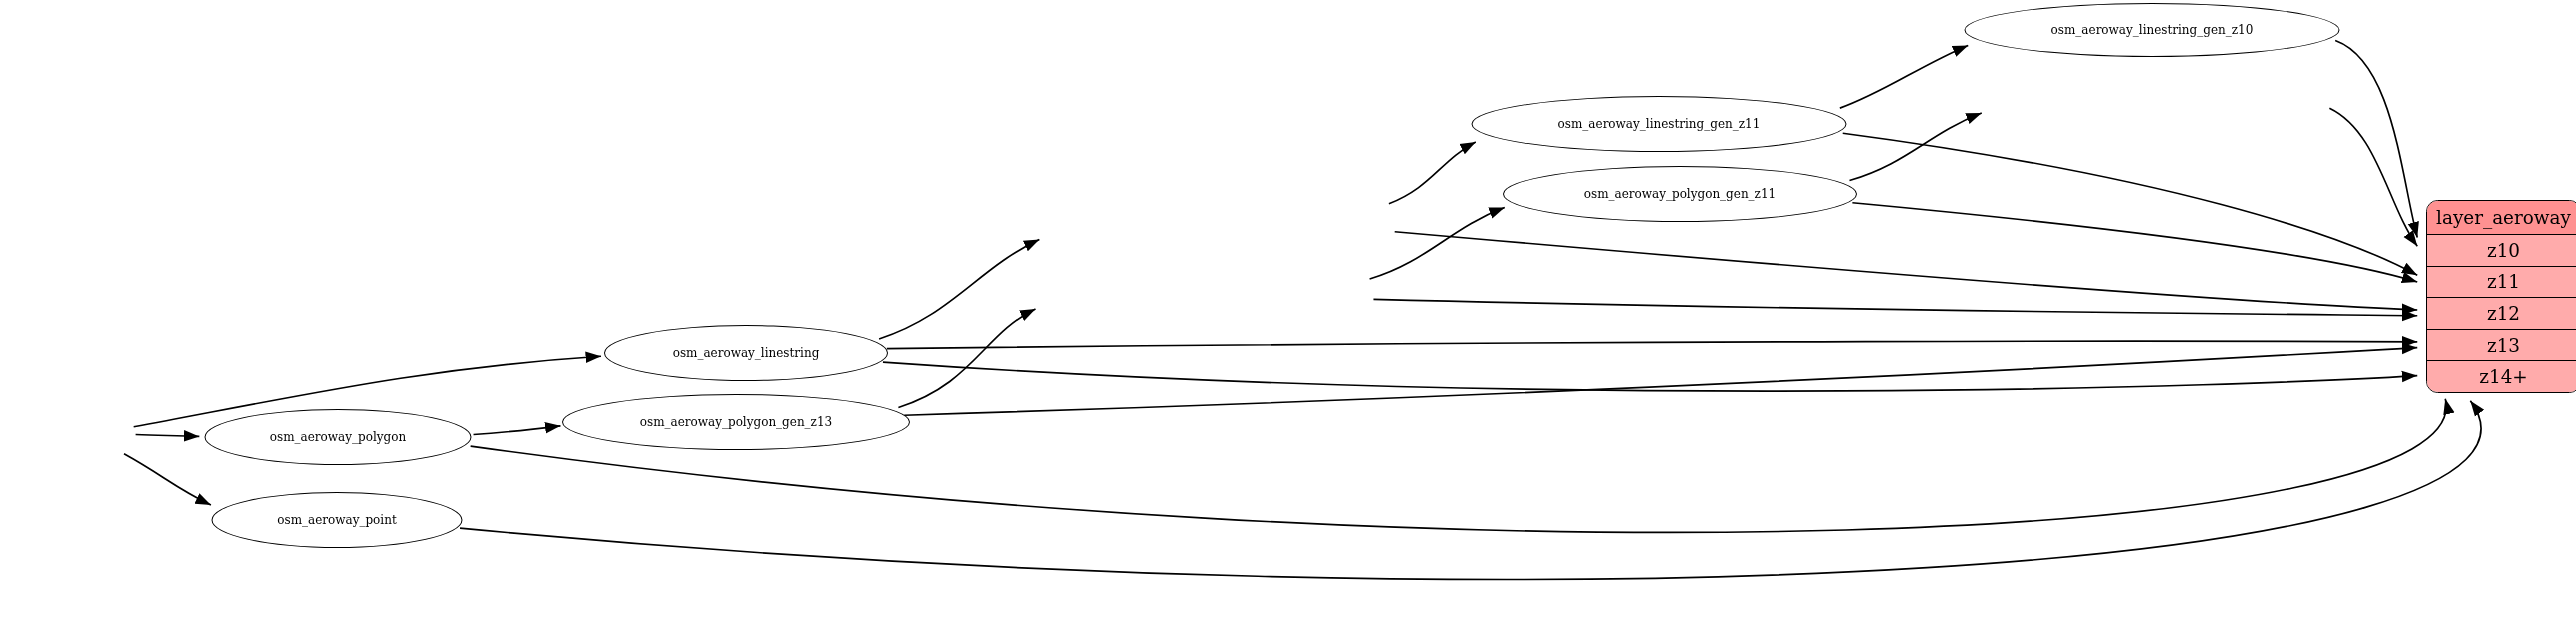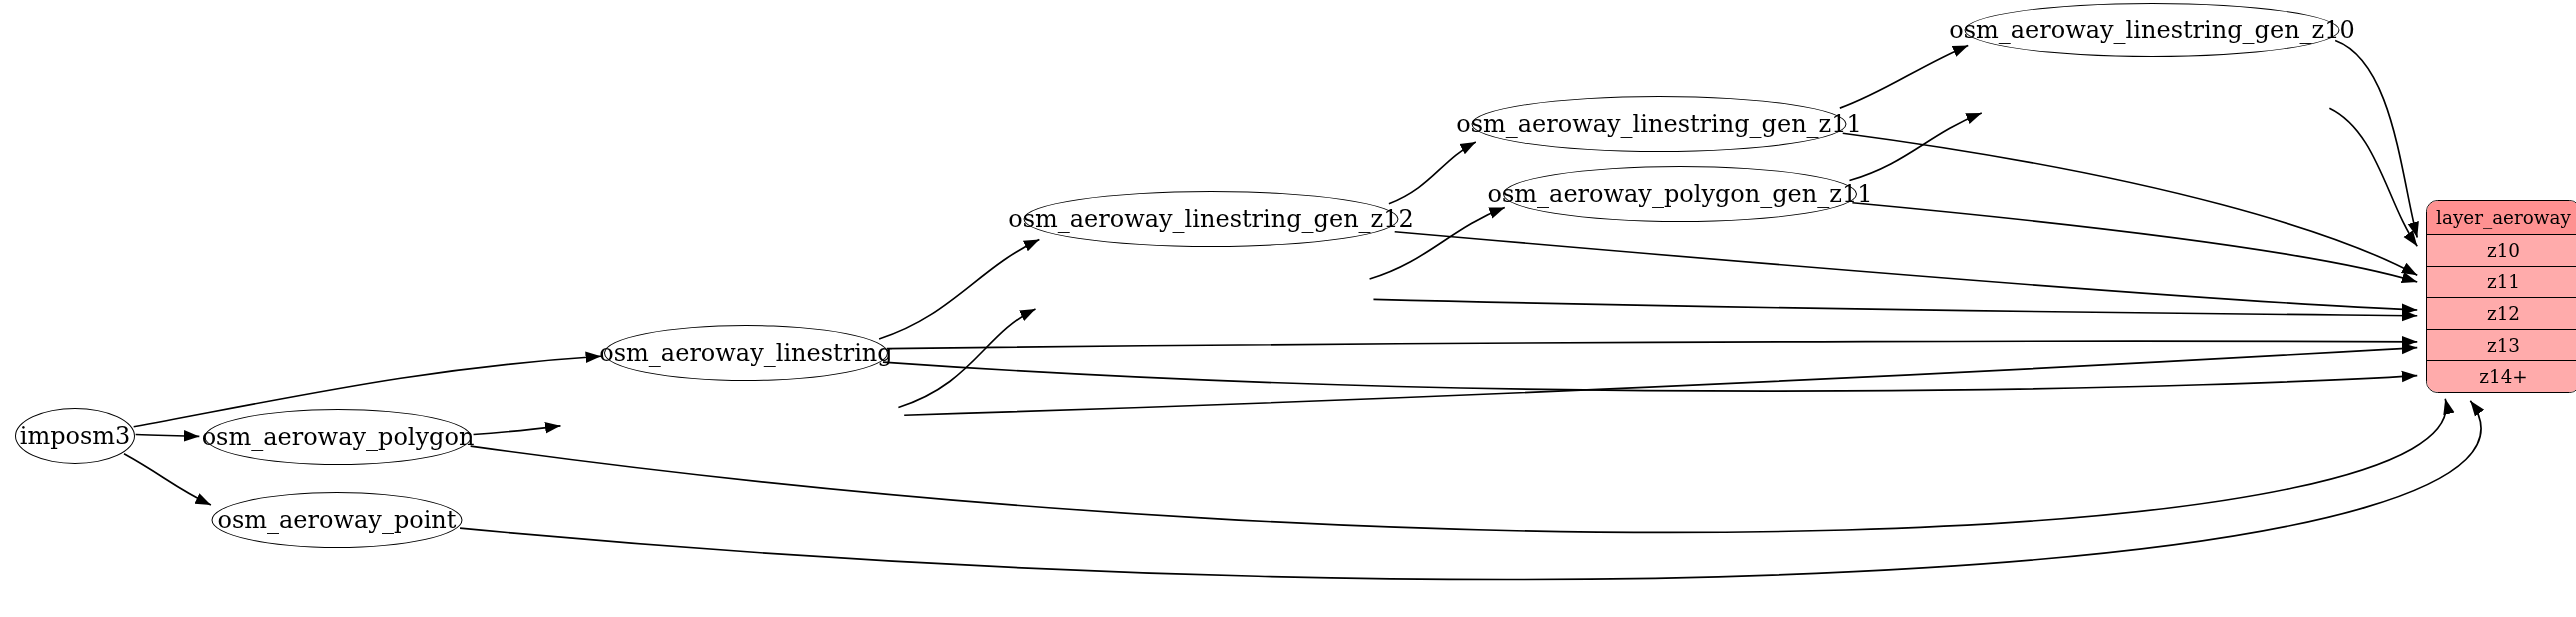--- a/index.html
+++ b/index.html
@@ -21,21 +21,21 @@
   svg.edges{position:absolute;left:0;top:0;color:var(--edge-color);}
   svg.edges path.edge{fill:none;stroke:currentColor;stroke-width:1.7px;}
   svg.edges marker path{fill:currentColor;stroke:none;}
   .node{
     position:absolute;
     transform:translate(-50%,-50%);
     border:1.4px solid var(--edge-color);
     border-radius:50%;
     background:var(--node-fill);
     display:flex;align-items:center;justify-content:center;
-    font-size:24px;white-space:nowrap;
+    font-size:12px;white-space:nowrap;
     box-sizing:border-box;
   }
   .record{
     position:absolute;
     left:2426px;top:200px;width:155px;height:193px;
     border:1.4px solid var(--edge-color);
     border-radius:11.6px;
     overflow:hidden;
     display:flex;flex-direction:column;
     box-sizing:border-box;
@@ -85,40 +85,37 @@
     <path class="edge" d="M 1918 210 C 2240 240 2424 268 2503 292" marker-end="url(#arrow)"></path>
     <path class="edge" d="M 1444 240 C 1900 280 2310 313 2503 321" marker-end="url(#arrow)"></path>
     <path class="edge" d="M 1422 310 C 1900 322 2310 325 2503 327" marker-end="url(#arrow)"></path>
     <path class="edge" d="M 918 361 C 1700 352 2310 353 2503 354" marker-end="url(#arrow)"></path>
     <path class="edge" d="M 936 430 C 1700 407 2310 371 2503 360" marker-end="url(#arrow)"></path>
     <path class="edge" d="M 914 375 C 1620 425 2330 400 2503 389" marker-end="url(#arrow)"></path>
     <path class="edge" d="M 487 462 C 1520 606 2570 566 2532 413" marker-end="url(#arrow)"></path>
     <path class="edge" d="M 476 547 C 1620 655 2690 592 2558 415" marker-end="url(#arrow)"></path>
   </svg>
 
-  <div class="node" style="left:75px;top:436px;width:120px;height:56px">
-    <span>imposm3</span>
-  </div>
 
   <div class="node" style="left:338px;top:437px;width:267px;height:56px">
     <span>osm_aeroway_polygon</span>
   </div>
 
   <div class="node" style="left:746px;top:353px;width:284px;height:56px">
     <span>osm_aeroway_linestring</span>
   </div>
 
   <div class="node" style="left:337px;top:520px;width:251px;height:56px">
     <span>osm_aeroway_point</span>
   </div>
 
+  <div class="node" style="left:736px;top:422px;width:348px;height:56px">
+    <span>osm_aeroway_polygon_gen_z13</span>
+  </div>
 
-  <div class="node" style="left:1211px;top:219px;width:375px;height:56px">
-    <span>osm_aeroway_linestring_gen_z12</span>
-  </div>
 
 
   <div class="node" style="left:1659px;top:124px;width:375px;height:56px">
     <span>osm_aeroway_linestring_gen_z11</span>
   </div>
 
   <div class="node" style="left:1680px;top:194px;width:354px;height:56px">
     <span>osm_aeroway_polygon_gen_z11</span>
   </div>
 

